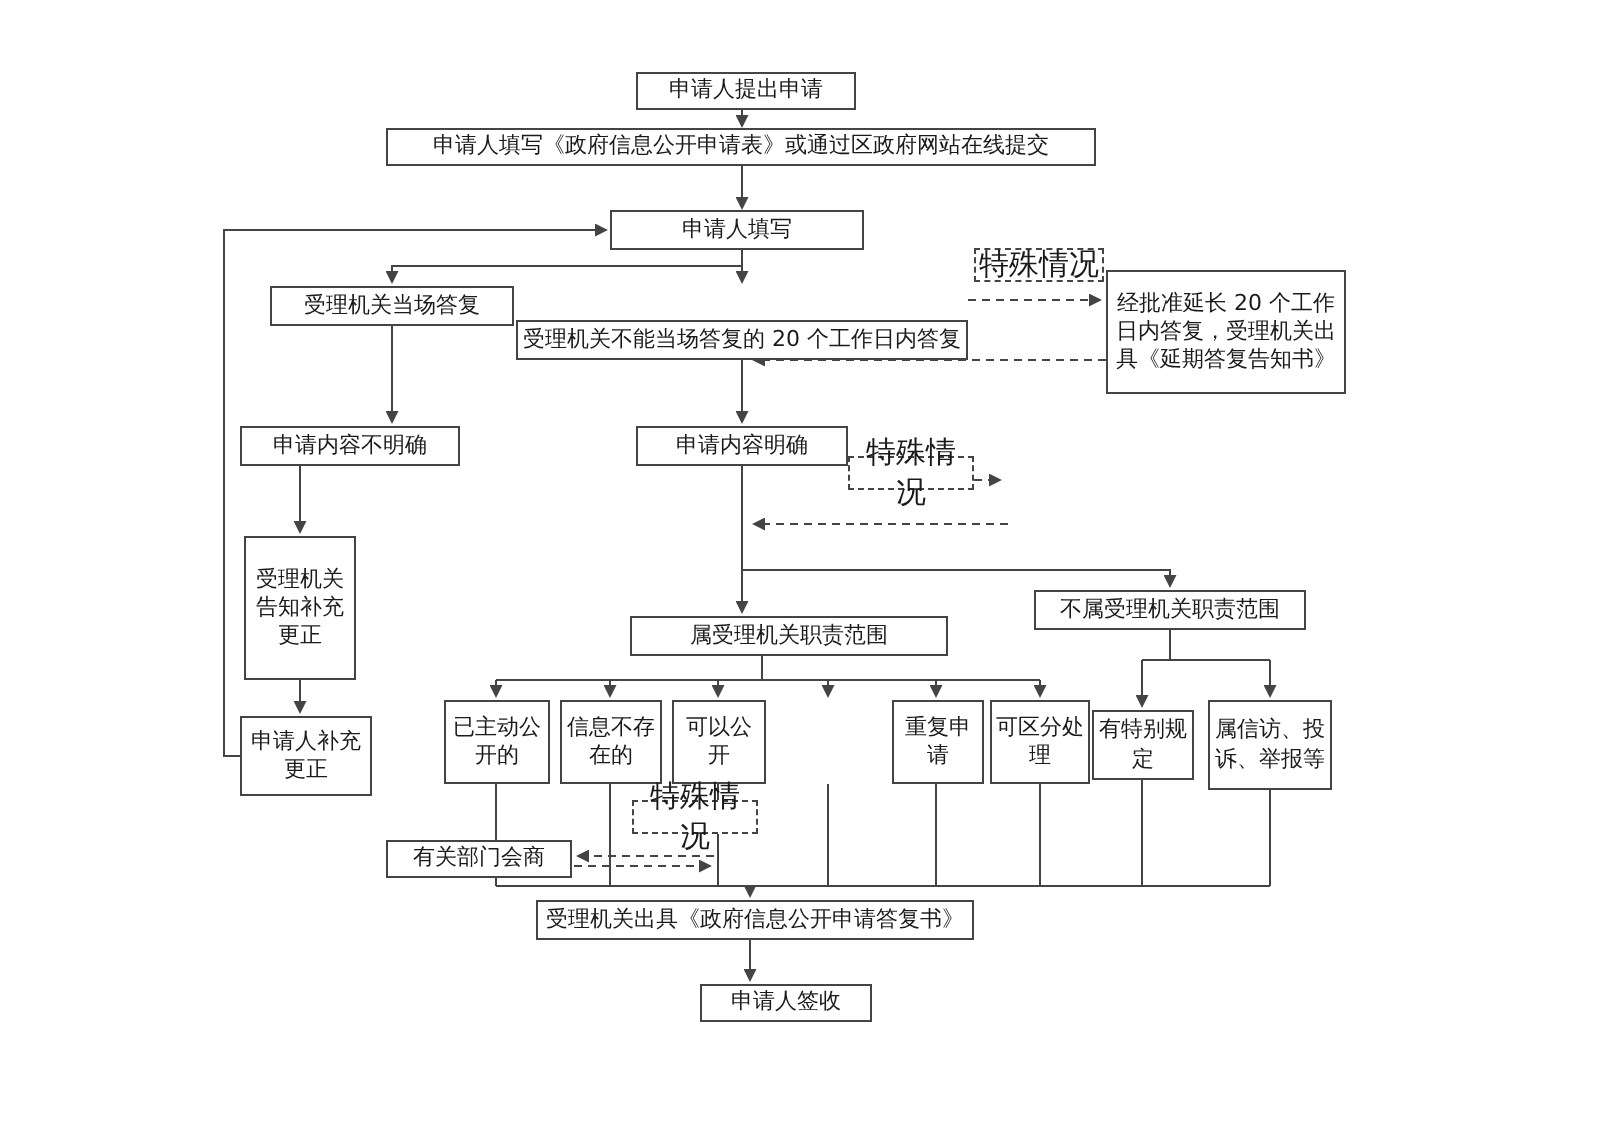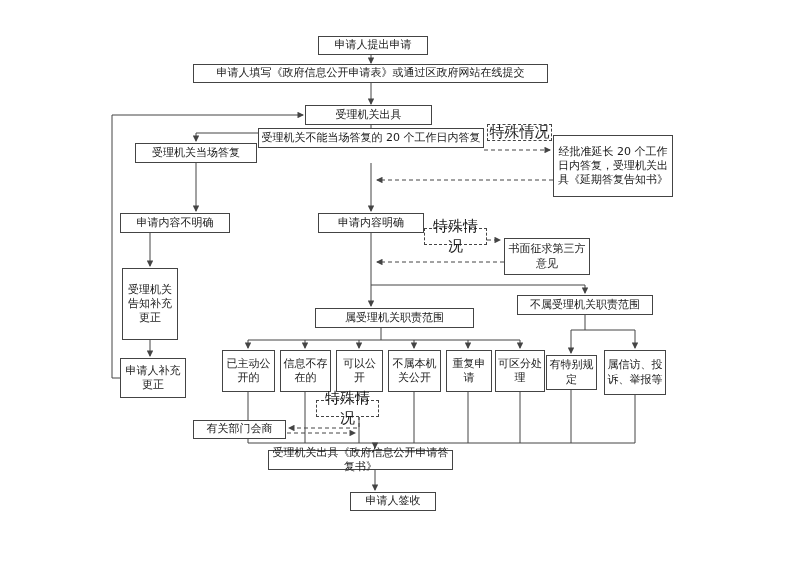--- a/index.html
+++ b/index.html
@@ -91,63 +91,61 @@
       <path d="M504 262 L377 262"></path>
       <path d="M359 416 L359 428 L289 428"></path>
       <path d="M287 433 L355 433"></path>
     </g>
   </svg>
 
   <div class="node" style="left:318px;top:36px;width:110px;height:19px">申请人提出申请</div>
 
   <div class="node" style="left:193px;top:64px;width:355px;height:19px">申请人填写《政府信息公开申请表》或通过区政府网站在线提交</div>
 
-  <div class="node" style="left:305px;top:105px;width:127px;height:20px">受理机关出具</div>
+  <div class="node" style="left:305px;top:105px;width:127px;height:20px">申请人填写</div>
 
   <div class="node dashed" style="left:487px;top:124px;width:65px;height:17px">特殊情况</div>
 
   <div class="node" style="left:135px;top:143px;width:122px;height:20px">受理机关当场答复</div>
 
-  <div class="node" style="left:258px;top:128px;width:226px;height:20px">受理机关不能当场答复的 20 个工作日内答复</div>
+  <div class="node" style="left:258px;top:160px;width:226px;height:20px">受理机关不能当场答复的 20 个工作日内答复</div>
 
   <div class="node" style="left:553px;top:135px;width:120px;height:62px">经批准延长 20 个工作日内答复，受理机关出具《延期答复告知书》</div>
 
   <div class="node" style="left:120px;top:213px;width:110px;height:20px">申请内容不明确</div>
 
   <div class="node" style="left:318px;top:213px;width:106px;height:20px">申请内容明确</div>
 
   <div class="node dashed" style="left:424px;top:228px;width:63px;height:17px">特殊情况</div>
 
-  <div class="node" style="left:504px;top:238px;width:86px;height:37px">书面征求第三方意见</div>
 
   <div class="node" style="left:122px;top:268px;width:56px;height:72px">受理机关告知补充更正</div>
 
   <div class="node" style="left:315px;top:308px;width:159px;height:20px">属受理机关职责范围</div>
 
   <div class="node" style="left:517px;top:295px;width:136px;height:20px">不属受理机关职责范围</div>
 
   <div class="node" style="left:222px;top:350px;width:53px;height:42px">已主动公开的</div>
 
   <div class="node" style="left:120px;top:358px;width:66px;height:40px">申请人补充更正</div>
 
   <div class="node" style="left:280px;top:350px;width:51px;height:42px">信息不存在的</div>
 
   <div class="node" style="left:336px;top:350px;width:47px;height:42px">可以公开</div>
 
-  <div class="node" style="left:388px;top:350px;width:53px;height:42px">不属本机关公开</div>
 
   <div class="node" style="left:446px;top:350px;width:46px;height:42px">重复申请</div>
 
   <div class="node" style="left:495px;top:350px;width:50px;height:42px">可区分处理</div>
 
   <div class="node" style="left:546px;top:355px;width:51px;height:35px">有特别规定</div>
 
   <div class="node" style="left:604px;top:350px;width:62px;height:45px">属信访、投诉、举报等</div>
 
   <div class="node dashed" style="left:316px;top:400px;width:63px;height:17px">特殊情况</div>
 
   <div class="node" style="left:193px;top:420px;width:93px;height:19px">有关部门会商</div>
 
-  <div class="node" style="left:268px;top:450px;width:185px;height:20px">受理机关出具《政府信息公开申请答复书》</div>
+  <div class="node" style="left:268px;top:450px;width:219px;height:20px">受理机关出具《政府信息公开申请答复书》</div>
 
   <div class="node" style="left:350px;top:492px;width:86px;height:19px">申请人签收</div>
 
 </div>
 
 </body></html>

